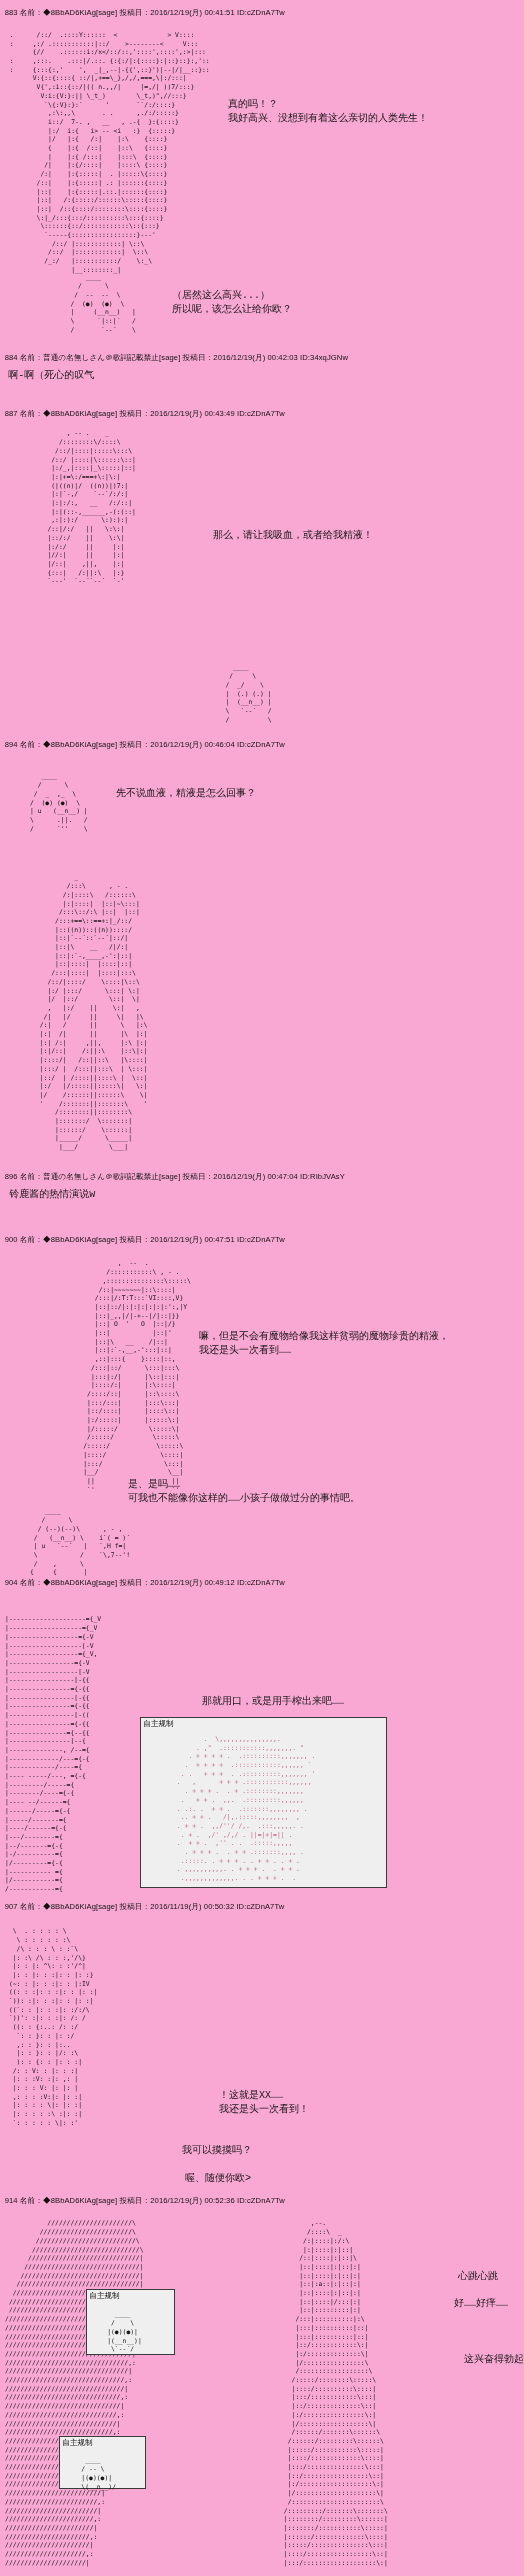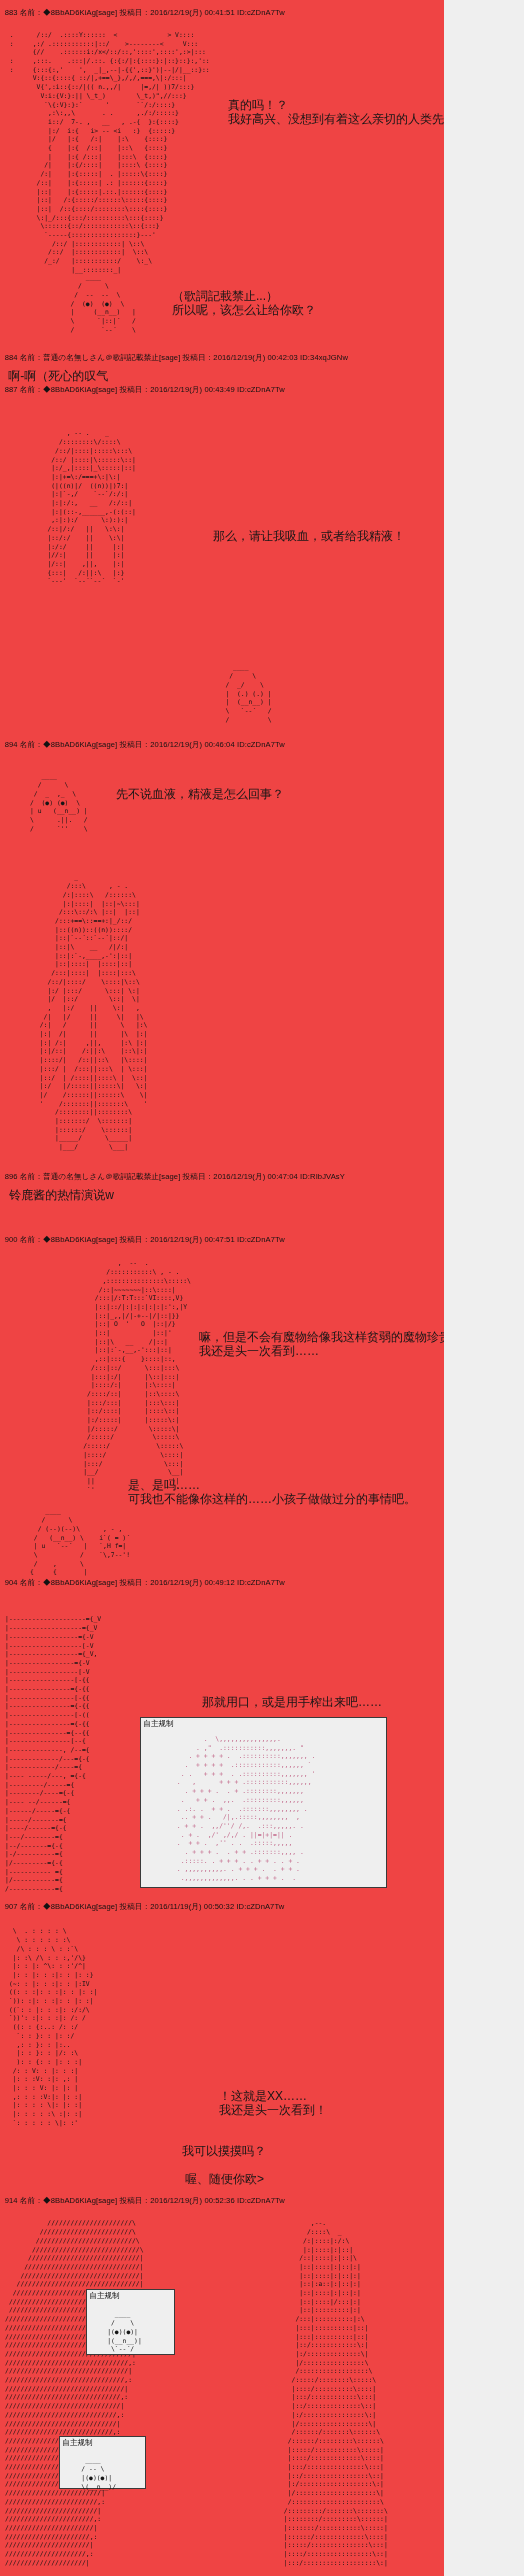--- a/index.html
+++ b/index.html
@@ -1,20 +1,20 @@
 <!DOCTYPE html>
 <html style="font-size:9.3px"><head>
 <meta charset="utf-8">
 <style>
   html,body{margin:0;padding:0;background:#efefef;}
-  #page{position:relative;width:444px;height:2576px;overflow:hidden;
-        background:#ef4444;color:#1b1b1b;
+  #page{position:relative;width:524px;height:2576px;overflow:hidden;
+        background:#f9a8d4;color:#1b1b1b;
         font-family:"Liberation Sans",sans-serif;}
   .hdr{position:absolute;font-size:7.6px;white-space:nowrap;color:#121212;letter-spacing:0.1px;}
-  .txt{position:absolute;font-size:12px;line-height:14px;white-space:pre;color:#161616;}
+  .txt{position:absolute;font-size:10px;line-height:14px;white-space:pre;color:#161616;font-family:Liberation Mono, monospace;}
   .aa{position:absolute;font-family:"DejaVu Sans Mono",monospace;font-size:6.4px;
       line-height:8.7px;white-space:pre;color:#161616;}
   .aa.pink{color:#c2688a;}
   .cbox{position:absolute;border:0.6px solid #3a3a3a;background:#efefef;}
   .cbox .label{position:absolute;top:1.2px;left:2.3px;font-size:7.6px;color:#121212;white-space:nowrap;}
   .cbox .aa{position:static;}
   .cbox .inner{position:absolute;}
 </style>
 </head>
 <body>
@@ -52,27 +52,27 @@
                  |__::::::::_|</pre>
   <div class="txt" style="left:228px;top:98px">真的吗！？
 我好高兴、没想到有着这么亲切的人类先生！</div>
   <pre class="aa" style="left:55px;top:267px">        ____
       /      \
      /  --  --  \
     /  (●)  (●)  \
     |     (__n__)   |
     \      `|::|´   /
     /       `--´    \</pre>
-  <div class="txt" style="left:172px;top:289px">（歌詞記載禁止...）
+  <div class="txt" style="left:172px;top:289px">（居然这么高兴...）
 所以呢，该怎么让给你欧？</div>
 
   <div class="hdr" style="left:4.7px;top:353px">884 名前：普通の名無しさん＠歌詞記載禁止[sage] 投稿日：2016/12/19(月) 00:42:03 ID:34xqJGNw</div>
   <div class="txt" style="left:8.2px;top:369px">啊-啊（死心的叹气</div>
 
-  <div class="hdr" style="left:4.7px;top:385px">887 名前：◆8BbAD6KiAg[sage] 投稿日：2016/12/19(月) 00:43:49 ID:cZDnA7Tw</div>
+  <div class="hdr" style="left:4.7px;top:409px">887 名前：◆8BbAD6KiAg[sage] 投稿日：2016/12/19(月) 00:43:49 ID:cZDnA7Tw</div>
   <pre class="aa" style="left:32px;top:423px">         , -- .    _
        /::::::::\/::::\
       /::/|::::|:::::\:::\
      /::/ |::::|\::::::\::|
      |:/_,|::::|_\:::::|::|
      |:|+=\:/===+\:|\:|
      (|((n)|/  ((n))|)7:|
      |:|`-,/    `--`/:/:|
      |:|:/:,   __   /:/::|
      |:|(::-,______,-(:(::|

